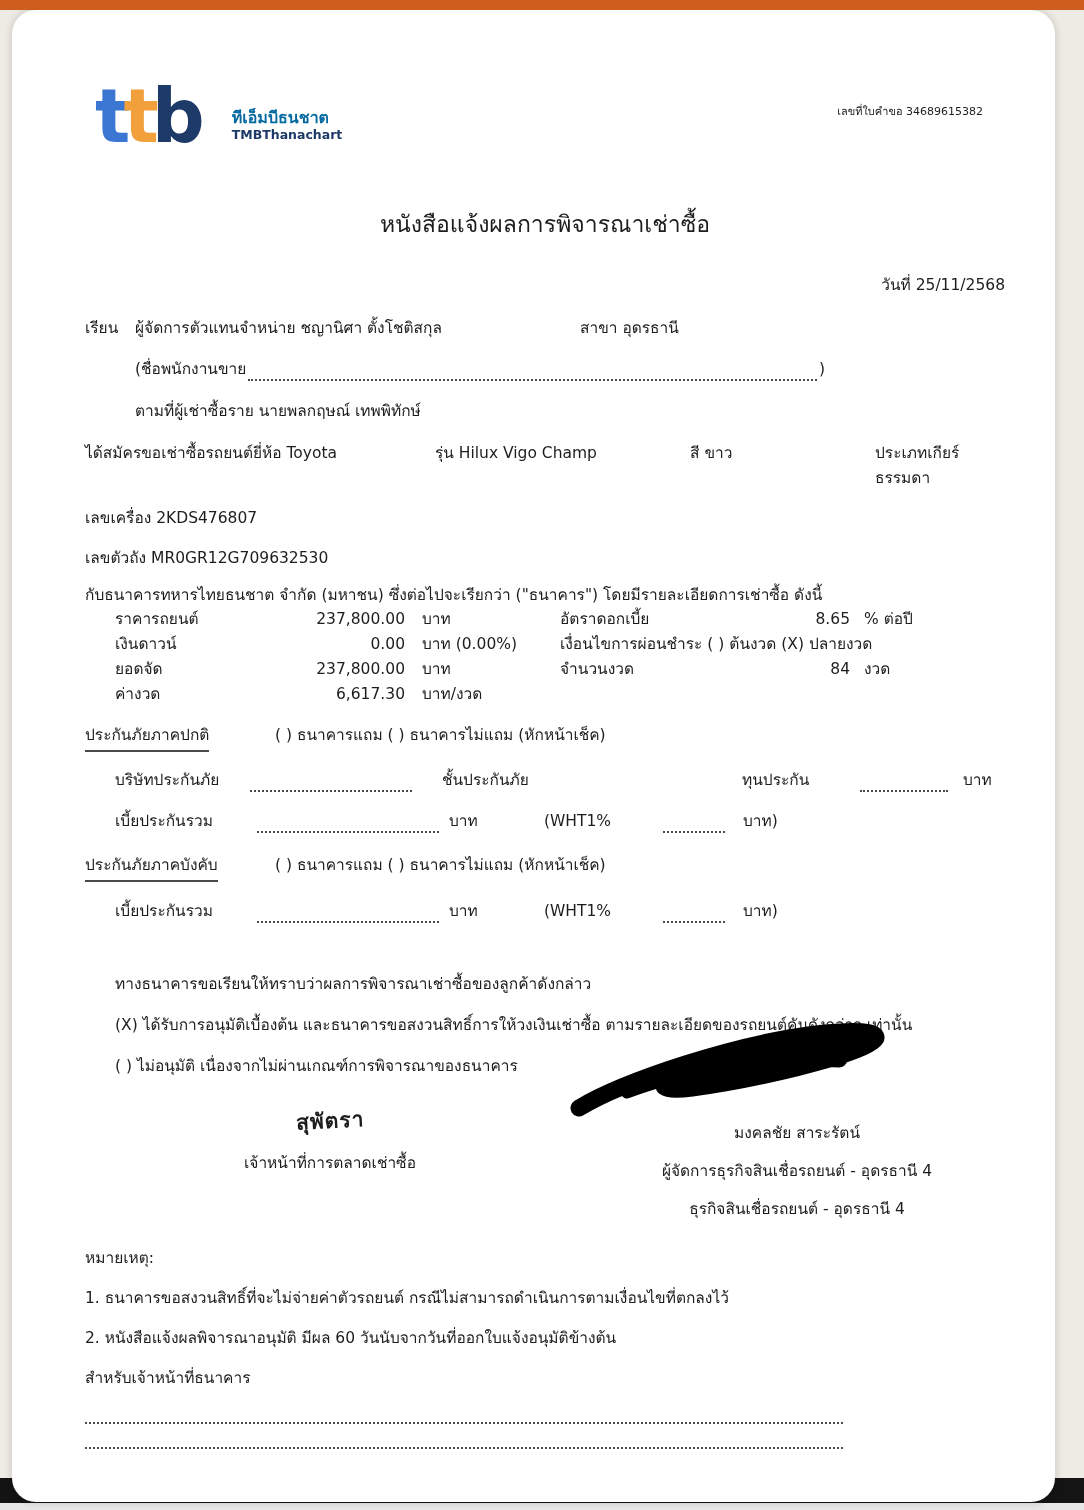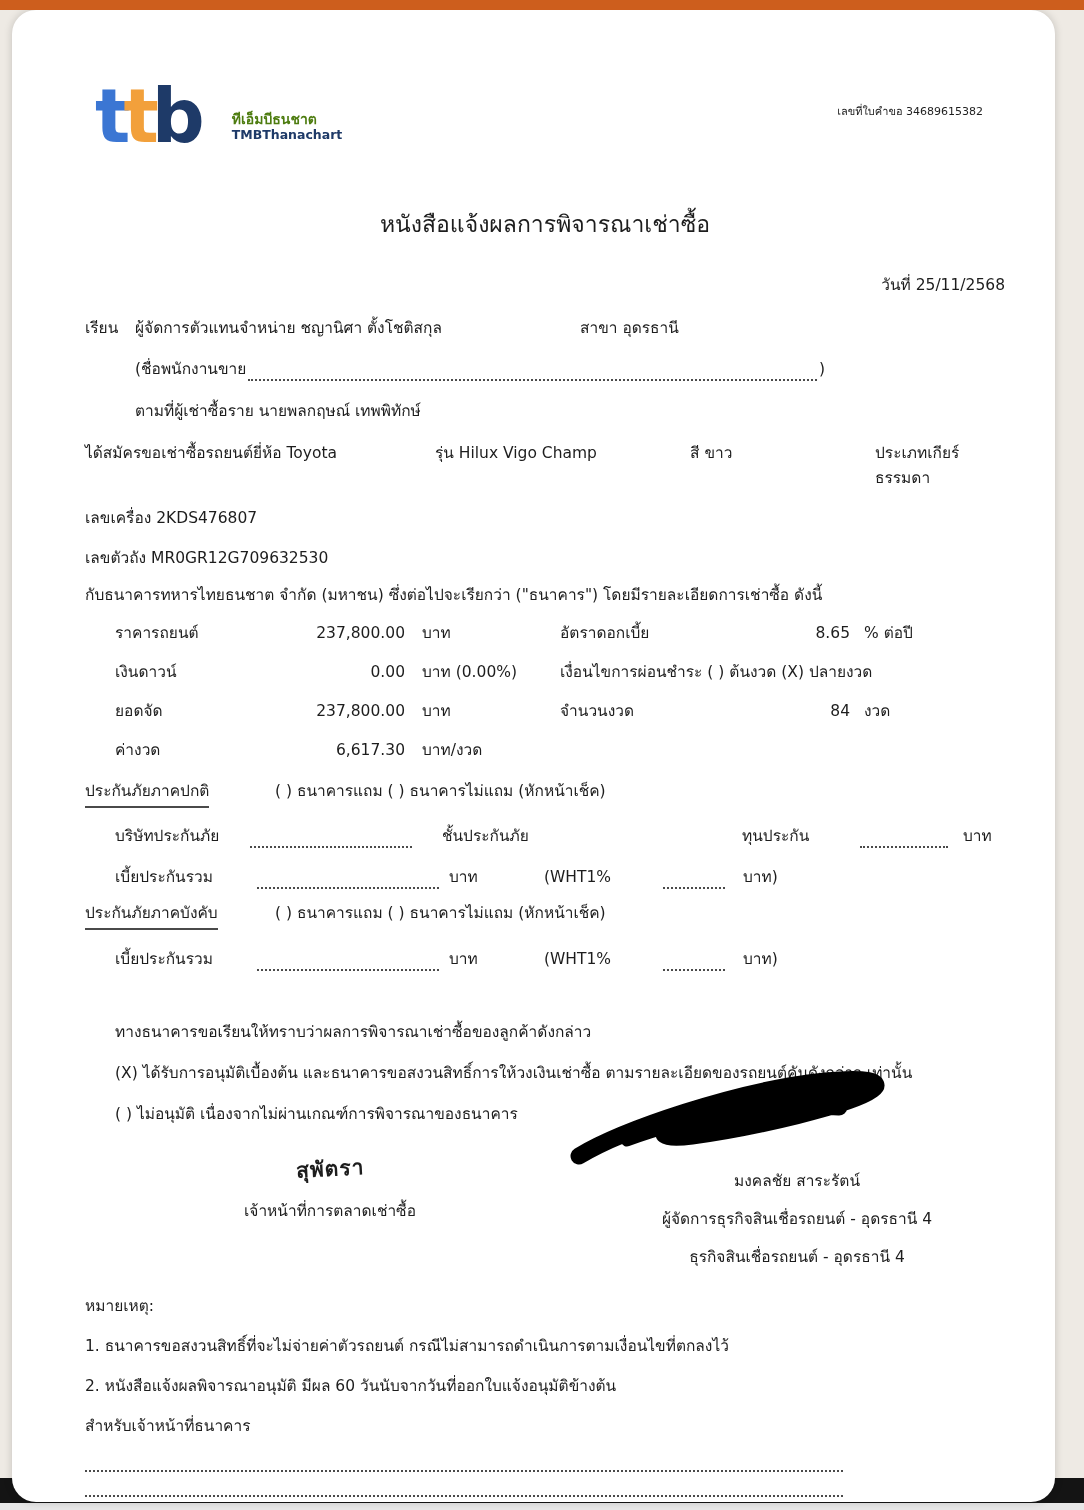--- a/index.html
+++ b/index.html
@@ -22,42 +22,42 @@
     padding:60px 50px 0 73px;
     font-size:15.5px;
   }
 
   
   .req-no { position:absolute; top:72px; right:72px; font-size:11px;margin-top:20px; }
   .logo-wrap { display:flex; align-items:flex-end; gap:24px; margin-left:10px; height:78px; }
   .logo-ttb { font-weight:bold; font-size:74px; letter-spacing:-7px; line-height:0.85; font-family:"DejaVu Sans",sans-serif; }
   .logo-t1 { color:#3b76d3; } .logo-t2 { color:#f2a03b; } .logo-b { color:#1e3a68; }
   .logo-text { padding-bottom:6px; margin-left:10px; }
-  .logo-thai { color:#4d7c0f; font-weight:bold; font-size:14px; line-height:1.15; }
+  .logo-thai { color:#0369a1; font-weight:bold; font-size:16px; line-height:1.15; }
   .logo-eng { color:#1e3a68; font-weight:bold; font-size:12.5px; }
 
   .doc-title { text-align:center; font-size:23px; margin-top:58px; }
   .doc-date { text-align:right; margin-top:30px; font-size:15.5px; }
 
   .row { display:flex; align-items:baseline; margin-top:13px; }
   .lh { line-height:1.35; }
 
   
   .to-label { width:50px; flex:none; }
   .dealer { width:445px; flex:none; }
   .sales-row { margin-left:50px; width:690px; display:flex; align-items:baseline; }
   .indent { margin-left:50px; }
 
   
   .v-brand { width:350px; flex:none; }
   .v-model { width:255px; flex:none; }
   .v-color { width:185px; flex:none; }
 
   
-  .t-row { display:flex; align-items:baseline; margin-top:14px; }
+  .t-row { display:flex; align-items:baseline; }
   .t-label { width:175px; flex:none; padding-left:30px; }
   .t-value { width:145px; flex:none; text-align:right; }
   .t-unit  { width:155px; flex:none; padding-left:17px; }
   .t-label2 { width:190px; flex:none; }
   .t-value2 { width:100px; flex:none; text-align:right; }
   .t-unit2 { padding-left:14px; }
 
   .dots { border-bottom:2px dotted #4a4a4a; align-self:flex-end; height:4px; flex:none; }
   .dots-flex { border-bottom:2px dotted #4a4a4a; align-self:flex-end; height:4px; flex:1; }
 
@@ -180,21 +180,21 @@
 
   <div class="row" style="margin-top:16px;">
     <span style="width:172px;flex:none;padding-left:30px;">เบี้ยประกันรวม</span>
     <span class="dots" style="width:182px;"></span>
     <span style="width:105px;flex:none;padding-left:10px;">บาท</span>
     <span style="width:119px;flex:none;">(WHT1%</span>
     <span class="dots" style="width:62px;"></span>
     <span style="padding-left:18px;">บาท)</span>
   </div>
 
-  <div class="row" style="margin-top:11px;">
+  <div class="row" style="margin-top:19px;">
     <span class="ins-head-cell"><span class="ins-underline">ประกันภัยภาคบังคับ</span></span>
     <span>( ) ธนาคารแถม ( ) ธนาคารไม่แถม (หักหน้าเช็ค)</span>
   </div>
 
   <div class="row" style="margin-top:16px;">
     <span style="width:172px;flex:none;padding-left:30px;">เบี้ยประกันรวม</span>
     <span class="dots" style="width:182px;"></span>
     <span style="width:105px;flex:none;padding-left:10px;">บาท</span>
     <span style="width:119px;flex:none;">(WHT1%</span>
     <span class="dots" style="width:62px;"></span>

